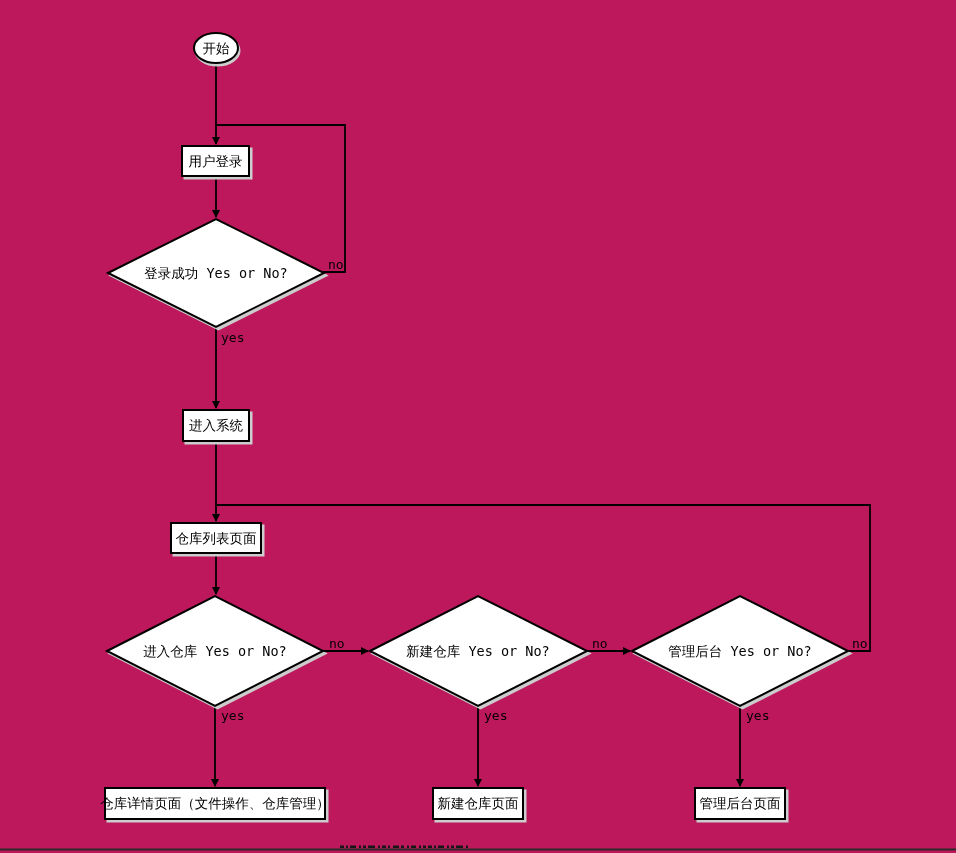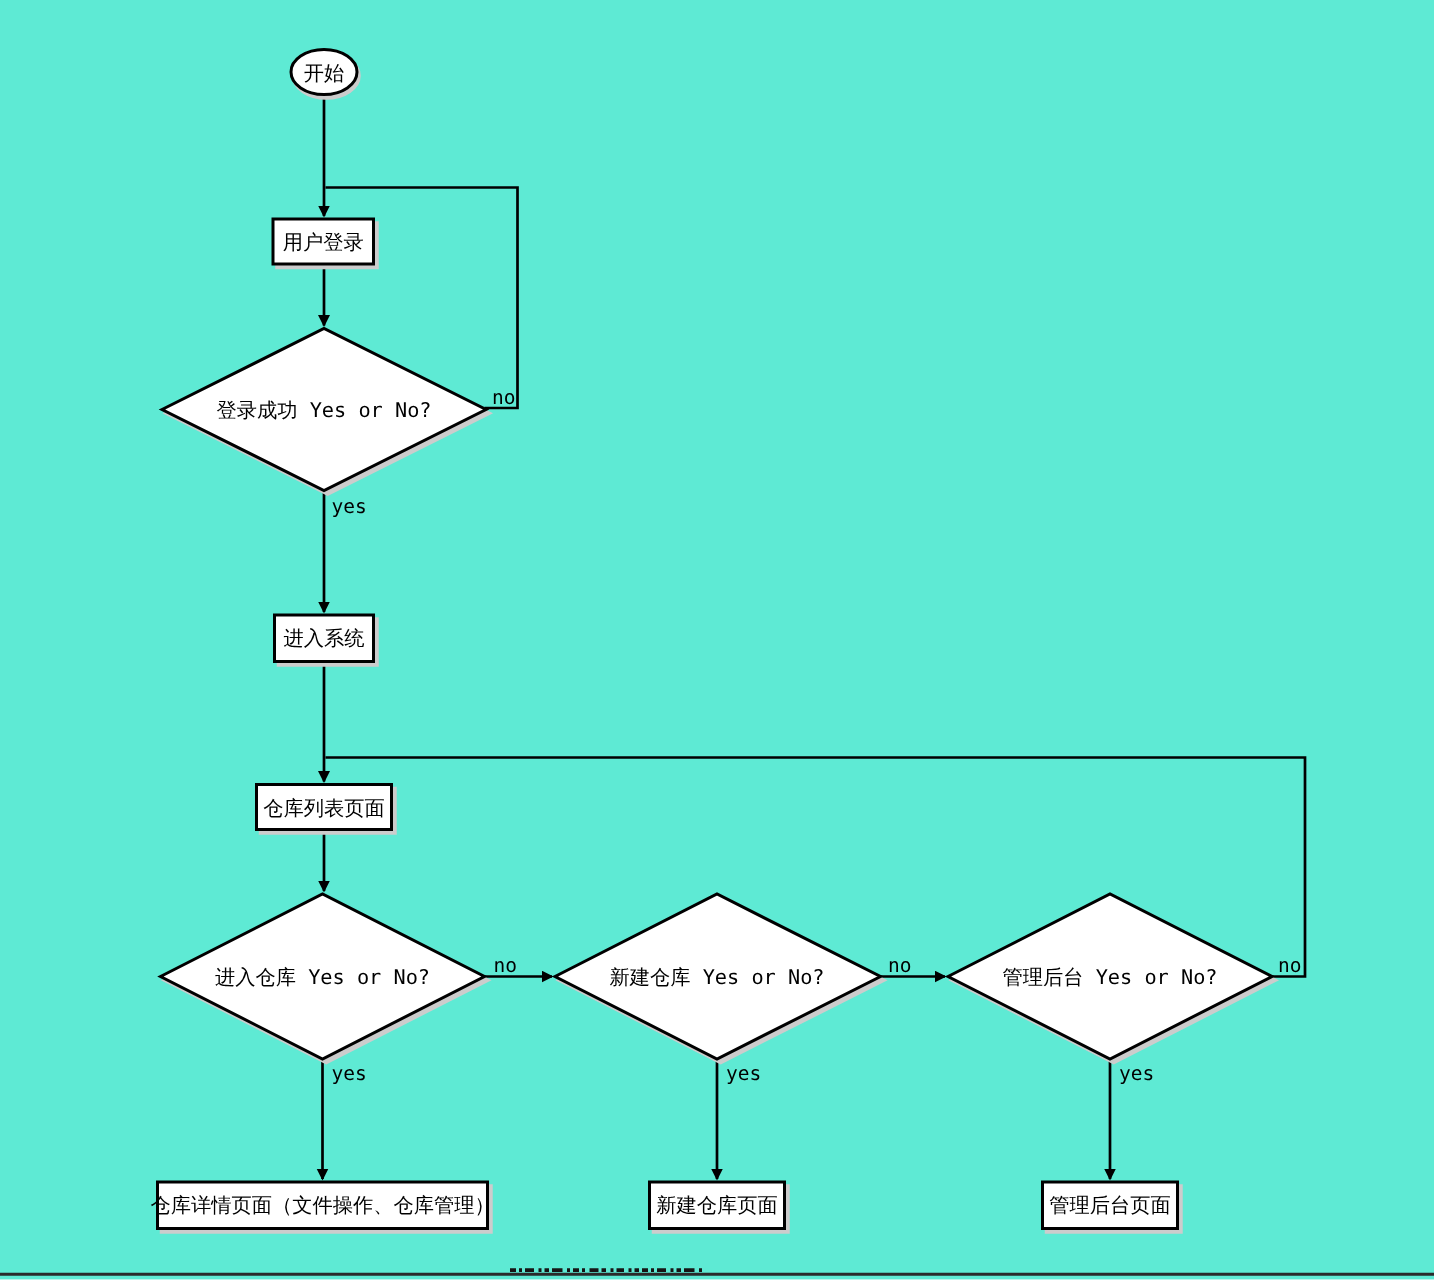--- a/index.html
+++ b/index.html
@@ -5,21 +5,21 @@
   html, body {
     margin: 0;
     padding: 0;
     background: #ffffff;
     font-family: "DejaVu Sans Mono", "DejaVu Sans", "Liberation Sans", sans-serif;
   }
   .canvas {
     position: relative;
     width: 956px;
     height: 853px;
-    background: #5eead4;
+    background: #be185d;
     overflow: hidden;
   }
   svg { display: block; }
   .shape {
     fill: #ffffff;
     stroke: #000000;
     stroke-width: 2;
   }
   .shadow {
     fill: #cccccc;

